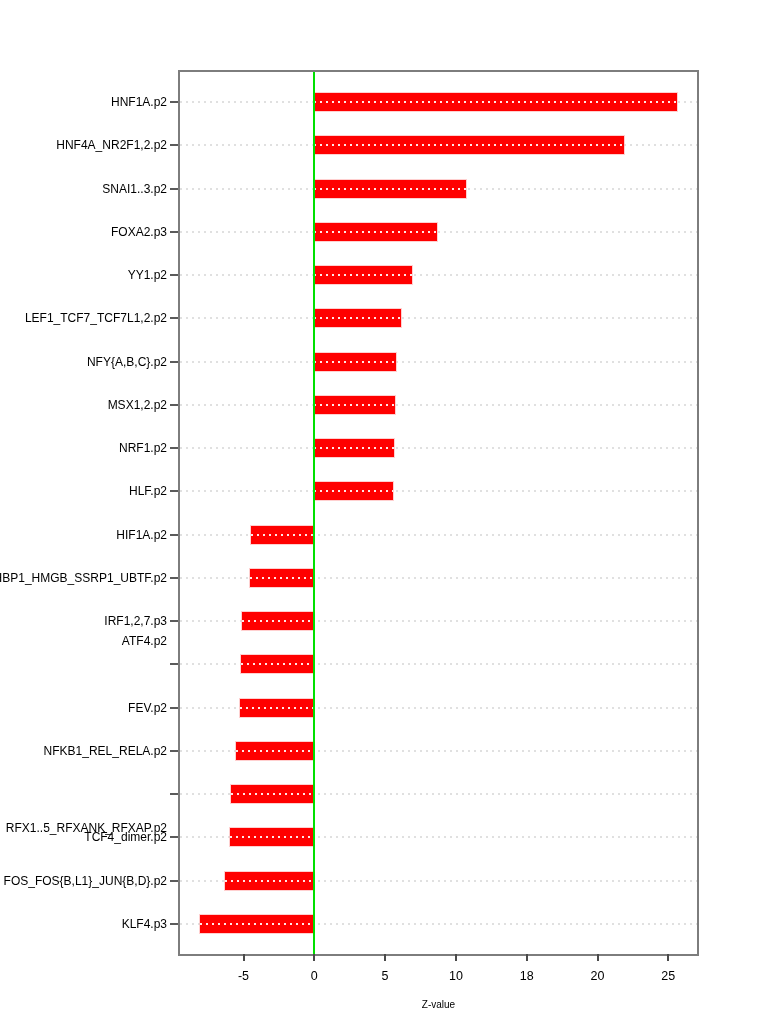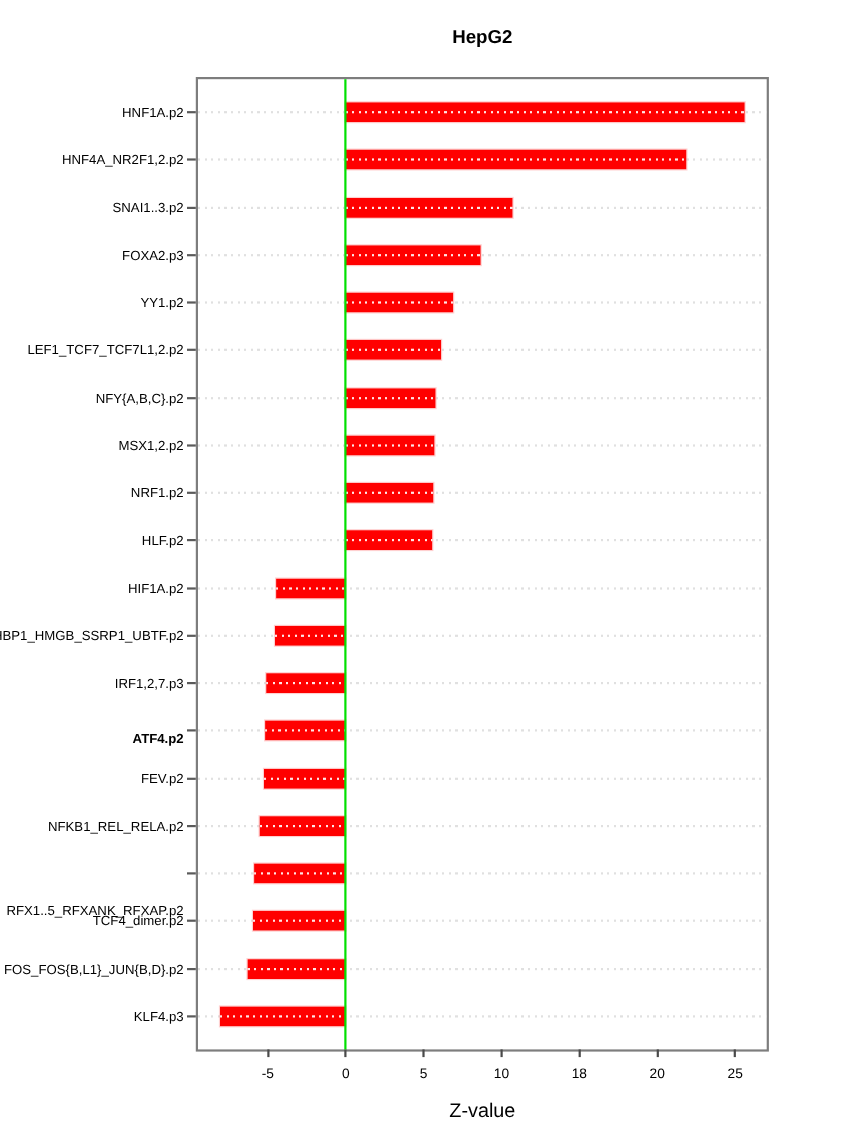--- a/index.html
+++ b/index.html
@@ -75,29 +75,28 @@
   }
   #y-labels {
     position: absolute;
     left: 0; top: 70px;
     width: 167px; height: 884px;
   }
   #x-axis-label {
     position: absolute;
     left: 178px; top: 999px; width: 521px;
     text-align: center;
-    font-size: 18px;
+    font-size: 10px;
     color: #000000;
   }
 </style>
 </head>
 <body>
 
 <div id="page">
-  <div id="chart-title">HepG2</div>
   <div id="plot-area">
       <div class="gridline" style="top: 29px;"></div>
       <div class="bar" style="background: rgb(255, 0, 0); width: 362.496px; top: 21px; left: 134.3px;">
         <div class="bar-dots"></div>
       </div>
       <div class="ytick" style="top: 29px;"></div>
       <div class="gridline" style="top: 72.26px;"></div>
       <div class="bar" style="background: rgb(255, 0, 0); width: 310.104px; top: 64.26px; left: 134.3px;">
         <div class="bar-dots"></div>
       </div>
@@ -215,21 +214,21 @@
       <div class="ylabel" style="top: 153.78px;">FOXA2.p3</div>
       <div class="ylabel" style="top: 197.04px;">YY1.p2</div>
       <div class="ylabel" style="top: 240.3px;">LEF1_TCF7_TCF7L1,2.p2</div>
       <div class="ylabel" style="top: 283.56px;">NFY{A,B,C}.p2</div>
       <div class="ylabel" style="top: 326.82px;">MSX1,2.p2</div>
       <div class="ylabel" style="top: 370.08px;">NRF1.p2</div>
       <div class="ylabel" style="top: 413.34px; margin-left: 38px;">HLF.p2</div>
       <div class="ylabel" style="top: 456.6px;">HIF1A.p2</div>
       <div class="ylabel" style="top: 499.86px;">HBP1_HMGB_SSRP1_UBTF.p2</div>
       <div class="ylabel" style="top: 543.12px;">IRF1,2,7.p3</div>
-      <div class="ylabel" style="top: 593px; font-weight: bold;">ATF4.p2</div>
+      <div class="ylabel" style="top: 563px;">ATF4.p2</div>
       <div class="ylabel" style="top: 629.64px;">FEV.p2</div>
       <div class="ylabel" style="top: 672.9px;">NFKB1_REL_RELA.p2</div>
       <div class="ylabel" style="top: 750px;">RFX1..5_RFXANK_RFXAP.p2</div>
       <div class="ylabel" style="top: 759.42px;">TCF4_dimer.p2</div>
       <div class="ylabel" style="top: 802.68px;">FOS_FOS{B,L1}_JUN{B,D}.p2</div>
       <div class="ylabel" style="top: 845.94px;">KLF4.p3</div>
     </div>
   <div id="x-axis-label">Z-value</div>
 </div>
 

